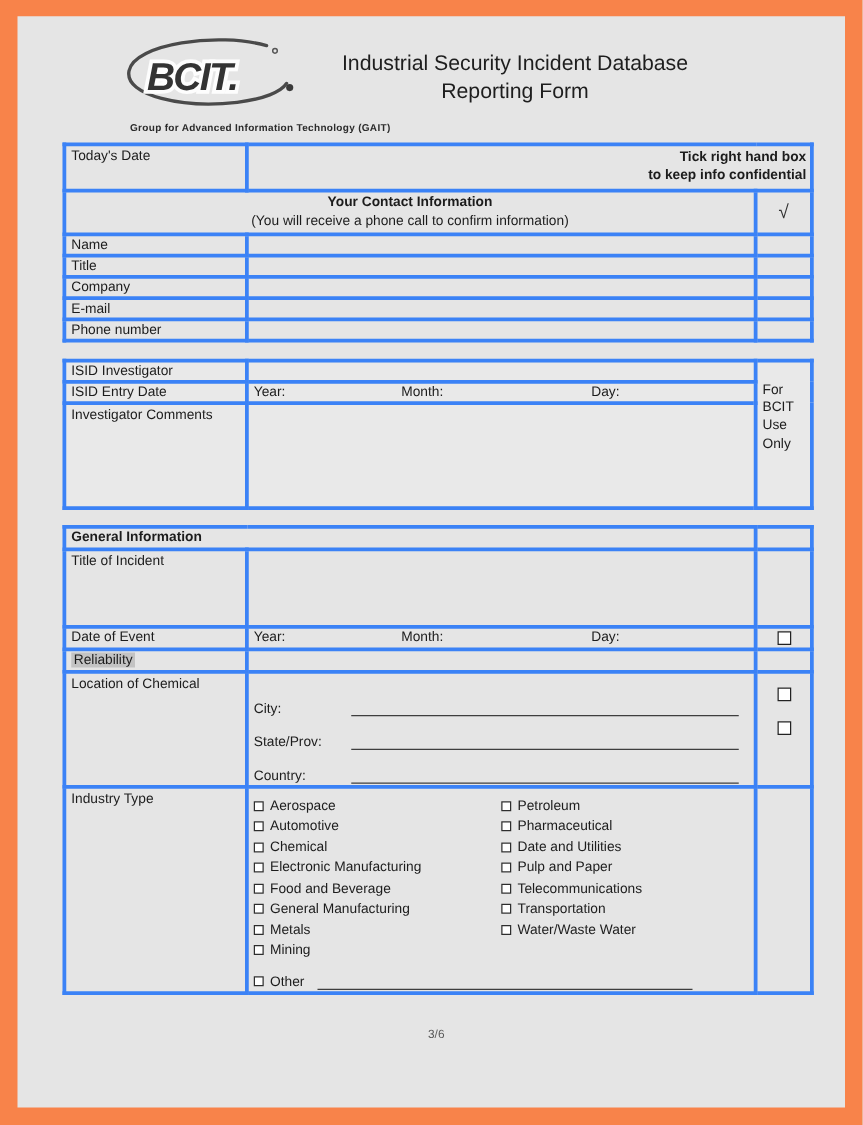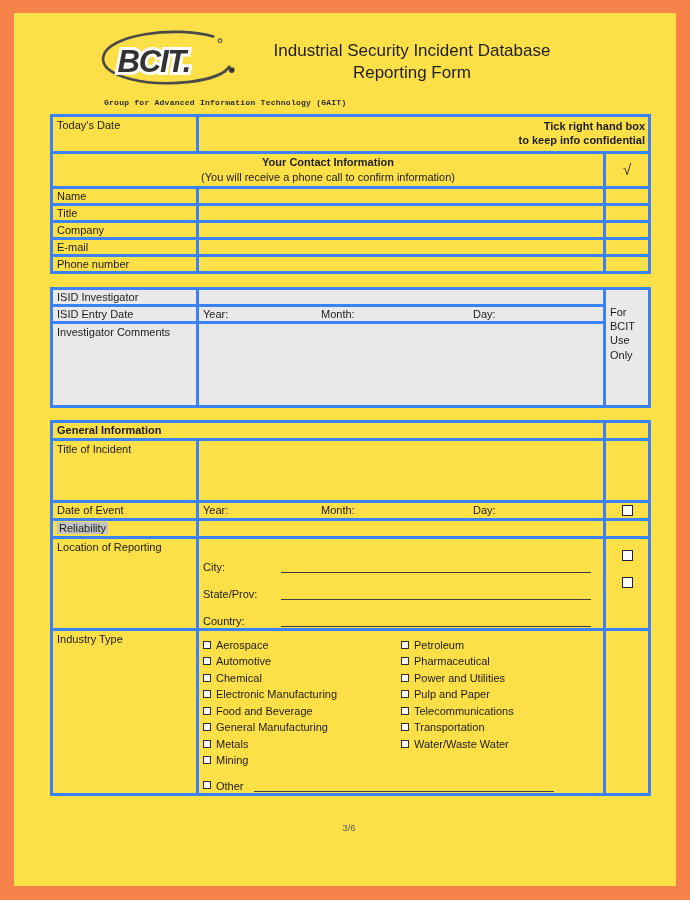--- a/index.html
+++ b/index.html
@@ -6,30 +6,29 @@
   html,body { width:690px; height:900px; }
   body {
     background:#F8834A;
     font-family:"Liberation Sans","DejaVu Sans",sans-serif;
     position:relative;
     overflow:hidden;
   }
   .page {
     position:absolute; left:14px; top:13px;
     width:662px; height:873px;
-    background:#fde047;
+    background:#e5e5e5;
   }
   
   .header { position:relative; height:101px; }
   .logo-svg { position:absolute; left:80px; top:14px; width:168px; height:66px; }
   .gait {
     position:absolute; left:90px; top:85px;
     font-size:8px; font-weight:bold; color:#2b2b2b; letter-spacing:.25px;
     white-space:nowrap;
-    font-family:Liberation Mono, monospace;
   }
   .titles {
     position:absolute; left:198px; top:27px; width:400px;
     text-align:center; color:#1e1e1e; line-height:1.32;
   }
   .titles div { font-size:17px; }
   
   .form { margin-left:36px; width:600px; }
   table {
     border-collapse:collapse; width:598px; table-layout:fixed;
@@ -203,21 +202,21 @@
         </td>
       </tr>
       <tr class="h18">
         <td>
           <span class="hl">Reliability</span>
         </td>
         <td></td>
         <td></td>
       </tr>
       <tr class="h92">
-        <td class="vtop">Location of Reporting</td>
+        <td class="vtop">Location of Chemical</td>
         <td class="vtop">
           <div class="loc-rows">
             <div class="loc-row">
               <span class="loc-lab">City:</span>
               <span class="uline"></span>
             </div>
             <div class="loc-row">
               <span class="loc-lab">State/Prov:</span>
               <span class="uline"></span>
             </div>
@@ -276,21 +275,21 @@
               <li>
                     <span class="cb"></span>
                     <span>Petroleum</span>
                   </li>
               <li>
                     <span class="cb"></span>
                     <span>Pharmaceutical</span>
                   </li>
               <li>
                     <span class="cb"></span>
-                    <span>Power and Utilities</span>
+                    <span>Date and Utilities</span>
                   </li>
               <li>
                     <span class="cb"></span>
                     <span>Pulp and Paper</span>
                   </li>
               <li>
                     <span class="cb"></span>
                     <span>Telecommunications</span>
                   </li>
               <li>

